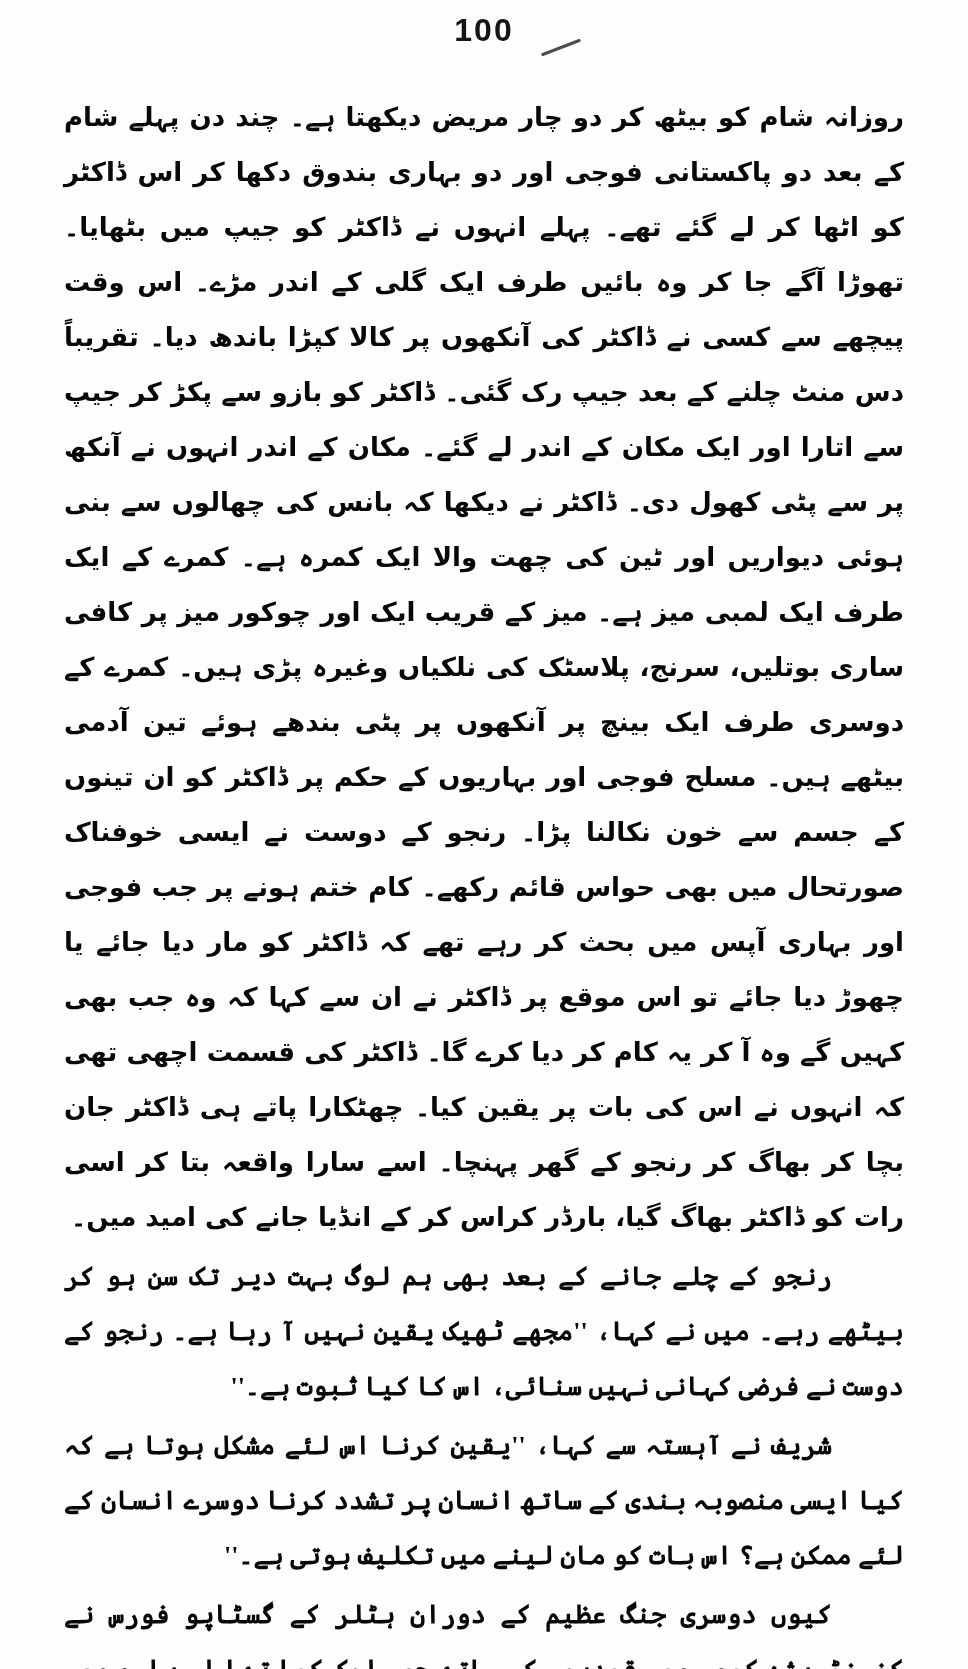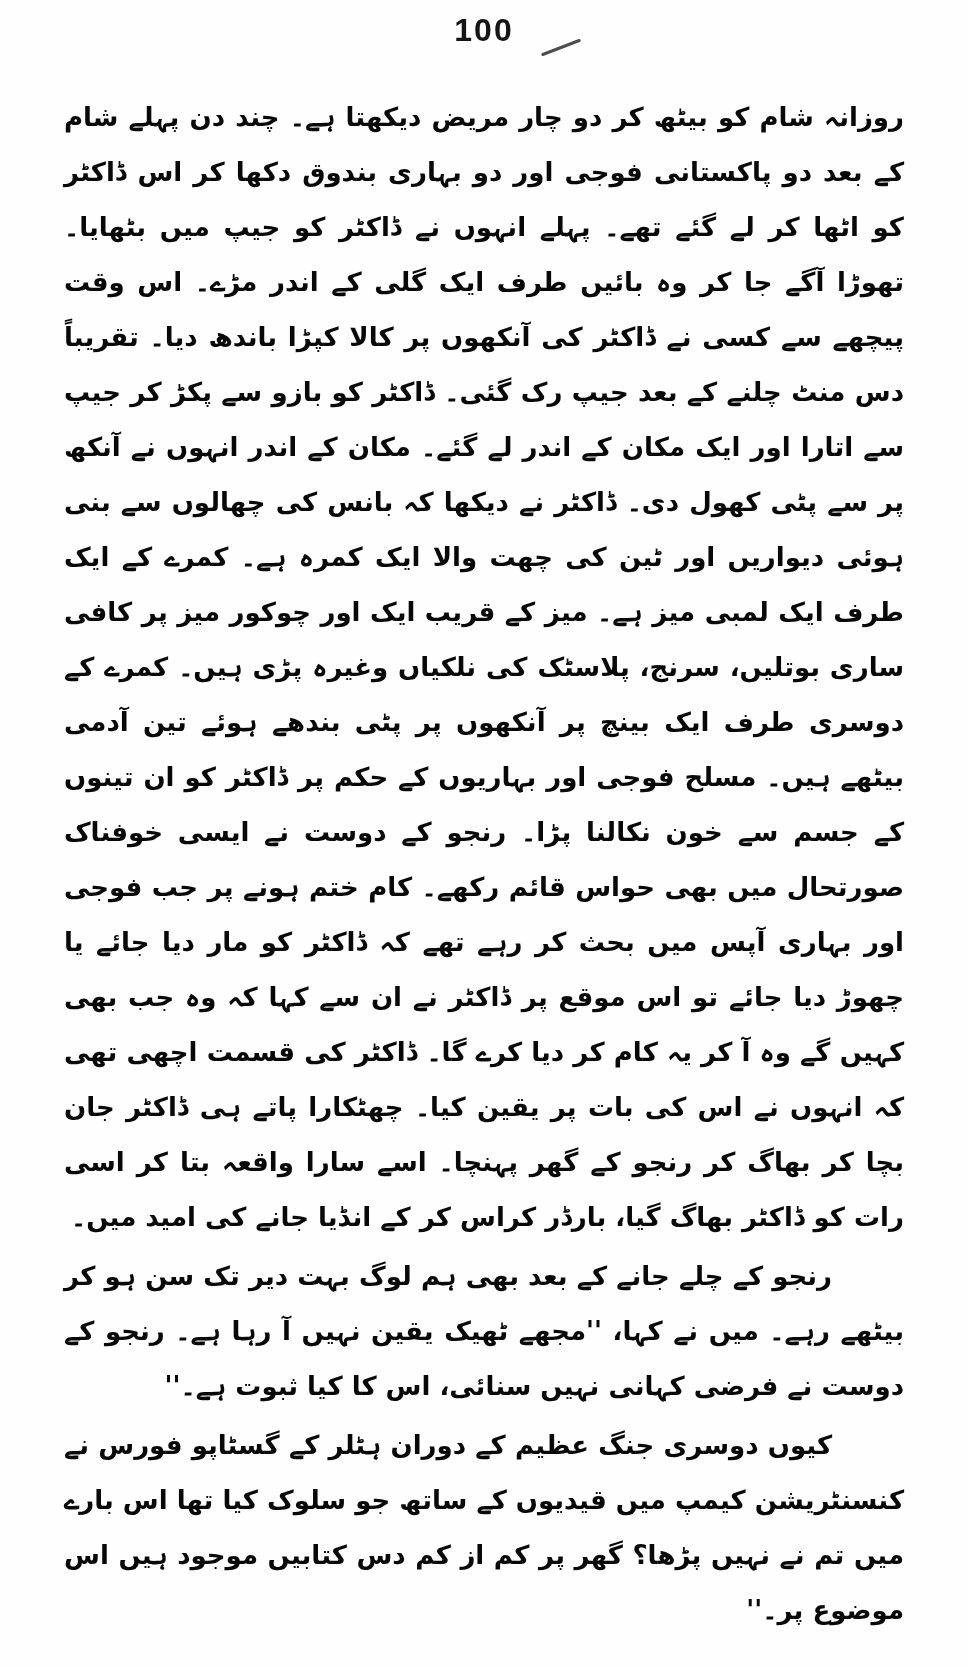--- a/index.html
+++ b/index.html
@@ -53,34 +53,36 @@
     line-height: 55px;
     color: #080808;
     text-align: justify;
   }
   .para {
     margin: 4px;
     padding: 0;
   }
   .para.indented {
     text-indent: 72px;
+    font-family: Liberation Serif, serif;
   }
 </style>
 </head>
 <body>
 
 <div class="page">
   <div class="page-header">
     <span class="page-number">100</span>
   </div>
   <span class="pen-mark"></span>
 
   <div class="text-block">
 
       <p class="para">روزانہ شام کو بیٹھ کر دو چار مریض دیکھتا ہے۔ چند دن پہلے شام کے بعد دو پاکستانی فوجی اور دو بہاری بندوق دکھا کر اس ڈاکٹر کو اٹھا کر لے گئے تھے۔ پہلے انہوں نے ڈاکٹر کو جیپ میں بٹھایا۔ تھوڑا آگے جا کر وہ بائیں طرف ایک گلی کے اندر مڑے۔ اس وقت پیچھے سے کسی نے ڈاکٹر کی آنکھوں پر کالا کپڑا باندھ دیا۔ تقریباً دس منٹ چلنے کے بعد جیپ رک گئی۔ ڈاکٹر کو بازو سے پکڑ کر جیپ سے اتارا اور ایک مکان کے اندر لے گئے۔ مکان کے اندر انہوں نے آنکھ پر سے پٹی کھول دی۔ ڈاکٹر نے دیکھا کہ بانس کی چھالوں سے بنی ہوئی دیواریں اور ٹین کی چھت والا ایک کمرہ ہے۔ کمرے کے ایک طرف ایک لمبی میز ہے۔ میز کے قریب ایک اور چوکور میز پر کافی ساری بوتلیں، سرنج، پلاسٹک کی نلکیاں وغیرہ پڑی ہیں۔ کمرے کے دوسری طرف ایک بینچ پر آنکھوں پر پٹی بندھے ہوئے تین آدمی بیٹھے ہیں۔ مسلح فوجی اور بہاریوں کے حکم پر ڈاکٹر کو ان تینوں کے جسم سے خون نکالنا پڑا۔ رنجو کے دوست نے ایسی خوفناک صورتحال میں بھی حواس قائم رکھے۔ کام ختم ہونے پر جب فوجی اور بہاری آپس میں بحث کر رہے تھے کہ ڈاکٹر کو مار دیا جائے یا چھوڑ دیا جائے تو اس موقع پر ڈاکٹر نے ان سے کہا کہ وہ جب بھی کہیں گے وہ آ کر یہ کام کر دیا کرے گا۔ ڈاکٹر کی قسمت اچھی تھی کہ انہوں نے اس کی بات پر یقین کیا۔ چھٹکارا پاتے ہی ڈاکٹر جان بچا کر بھاگ کر رنجو کے گھر پہنچا۔ اسے سارا واقعہ بتا کر اسی رات کو ڈاکٹر بھاگ گیا، بارڈر کراس کر کے انڈیا جانے کی امید میں۔</p>
 
       <p class="para indented">رنجو کے چلے جانے کے بعد بھی ہم لوگ بہت دیر تک سن ہو کر بیٹھے رہے۔ میں نے کہا، ''مجھے ٹھیک یقین نہیں آ رہا ہے۔ رنجو کے دوست نے فرضی کہانی نہیں سنائی، اس کا کیا ثبوت ہے۔''</p>
 
+      <p class="para indented">شریف نے آہستہ سے کہا، ''یقین کرنا اس لئے مشکل ہوتا ہے کہ کیا ایسی منصوبہ بندی کے ساتھ انسان پر تشدد کرنا دوسرے انسان کے لئے ممکن ہے؟ اس بات کو مان لینے میں تکلیف ہوتی ہے۔''</p>
 
       <p class="para indented">کیوں دوسری جنگ عظیم کے دوران ہٹلر کے گسٹاپو فورس نے کنسنٹریشن کیمپ میں قیدیوں کے ساتھ جو سلوک کیا تھا اس بارے میں تم نے نہیں پڑھا؟ گھر پر کم از کم دس کتابیں موجود ہیں اس موضوع پر۔''</p>
 
     </div>
 </div>
 
 </body></html>

